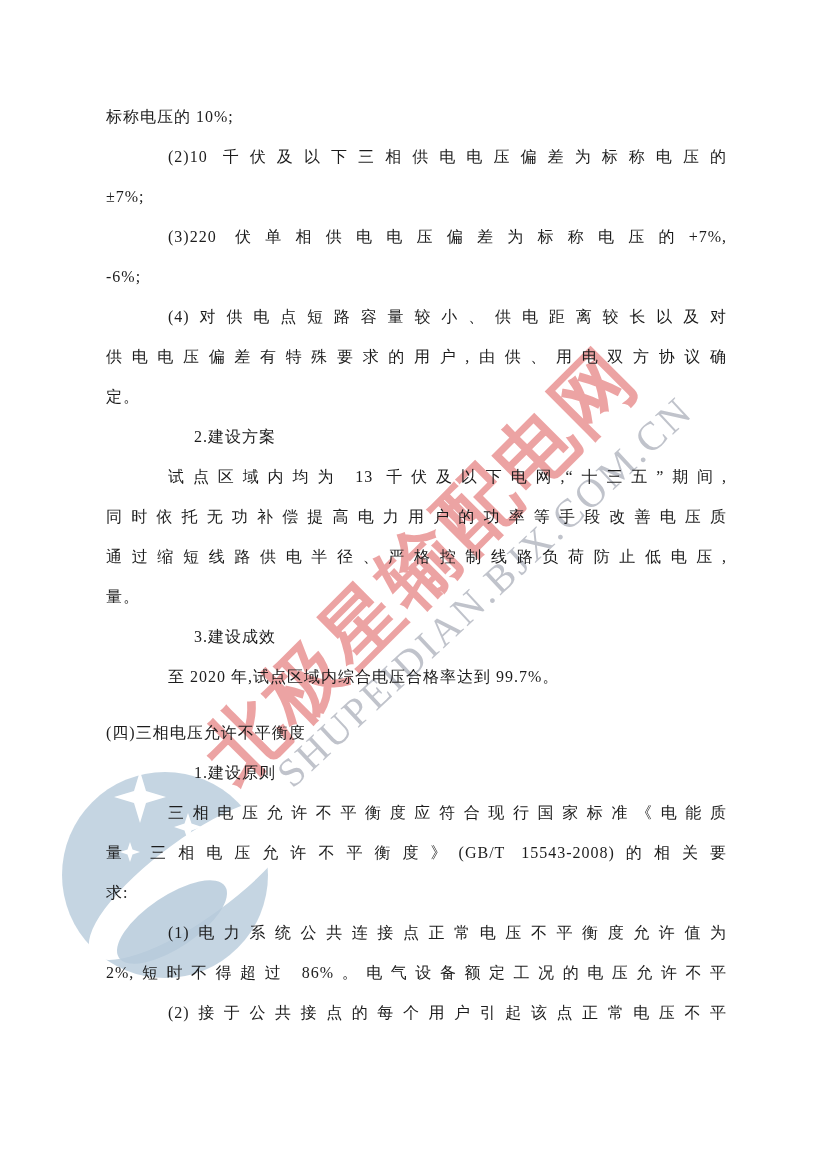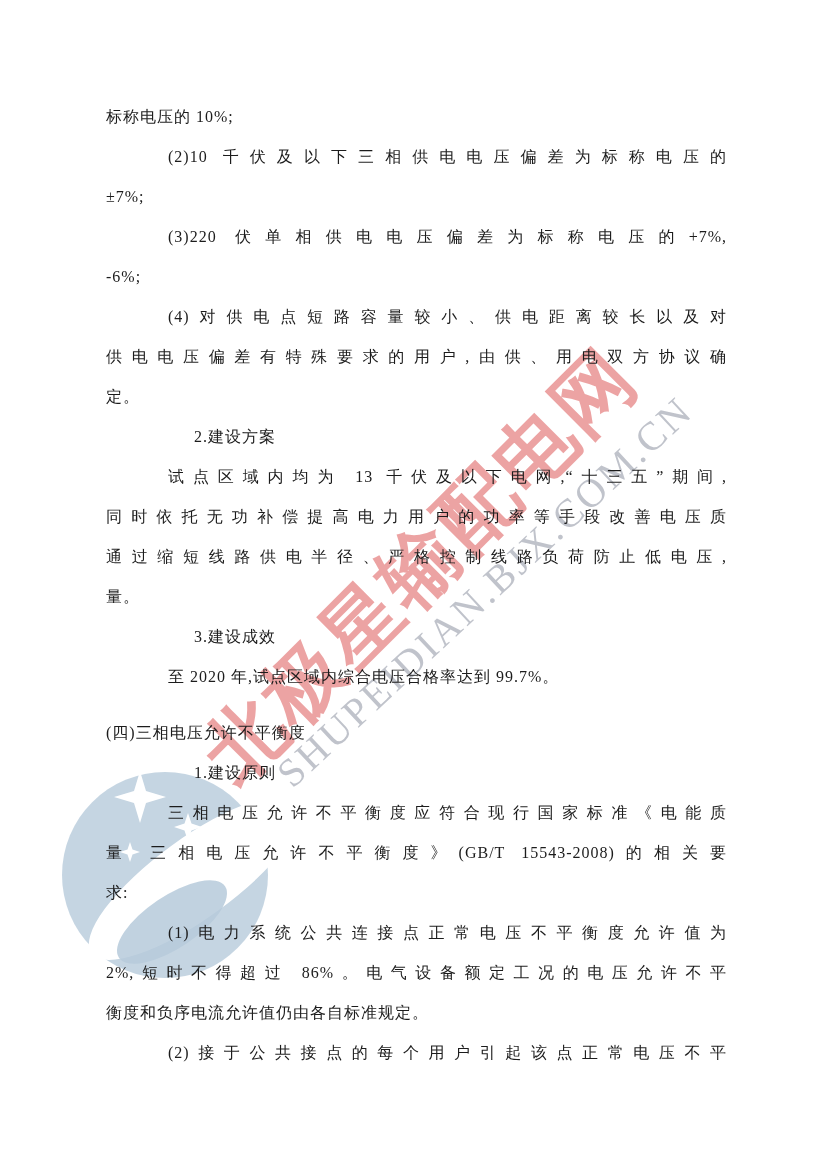--- a/index.html
+++ b/index.html
@@ -89,16 +89,15 @@
       <div class="line">量。</div>
       <div class="line ind2">3.建设成效</div>
       <div class="line ind1">至 2020 年,试点区域内综合电压合格率达到 99.7%。</div>
       <div class="line bold">(四)三相电压允许不平衡度</div>
       <div class="line ind2">1.建设原则</div>
       <div class="line ind1 just">三相电压允许不平衡度应符合现行国家标准《电能质</div>
       <div class="line just">量 三相电压允许不平衡度》(GB/T 15543-2008)的相关要</div>
       <div class="line">求:</div>
       <div class="line ind1 just">(1)电力系统公共连接点正常电压不平衡度允许值为</div>
       <div class="line just">2%,短时不得超过 86%。电气设备额定工况的电压允许不平</div>
-      <div class="line">衡度和负序电流允许值仍由各自标准规定。</div>
       <div class="line ind1 just">(2)接于公共接点的每个用户引起该点正常电压不平</div>
     </section>
 </main>
 
 </body></html>

